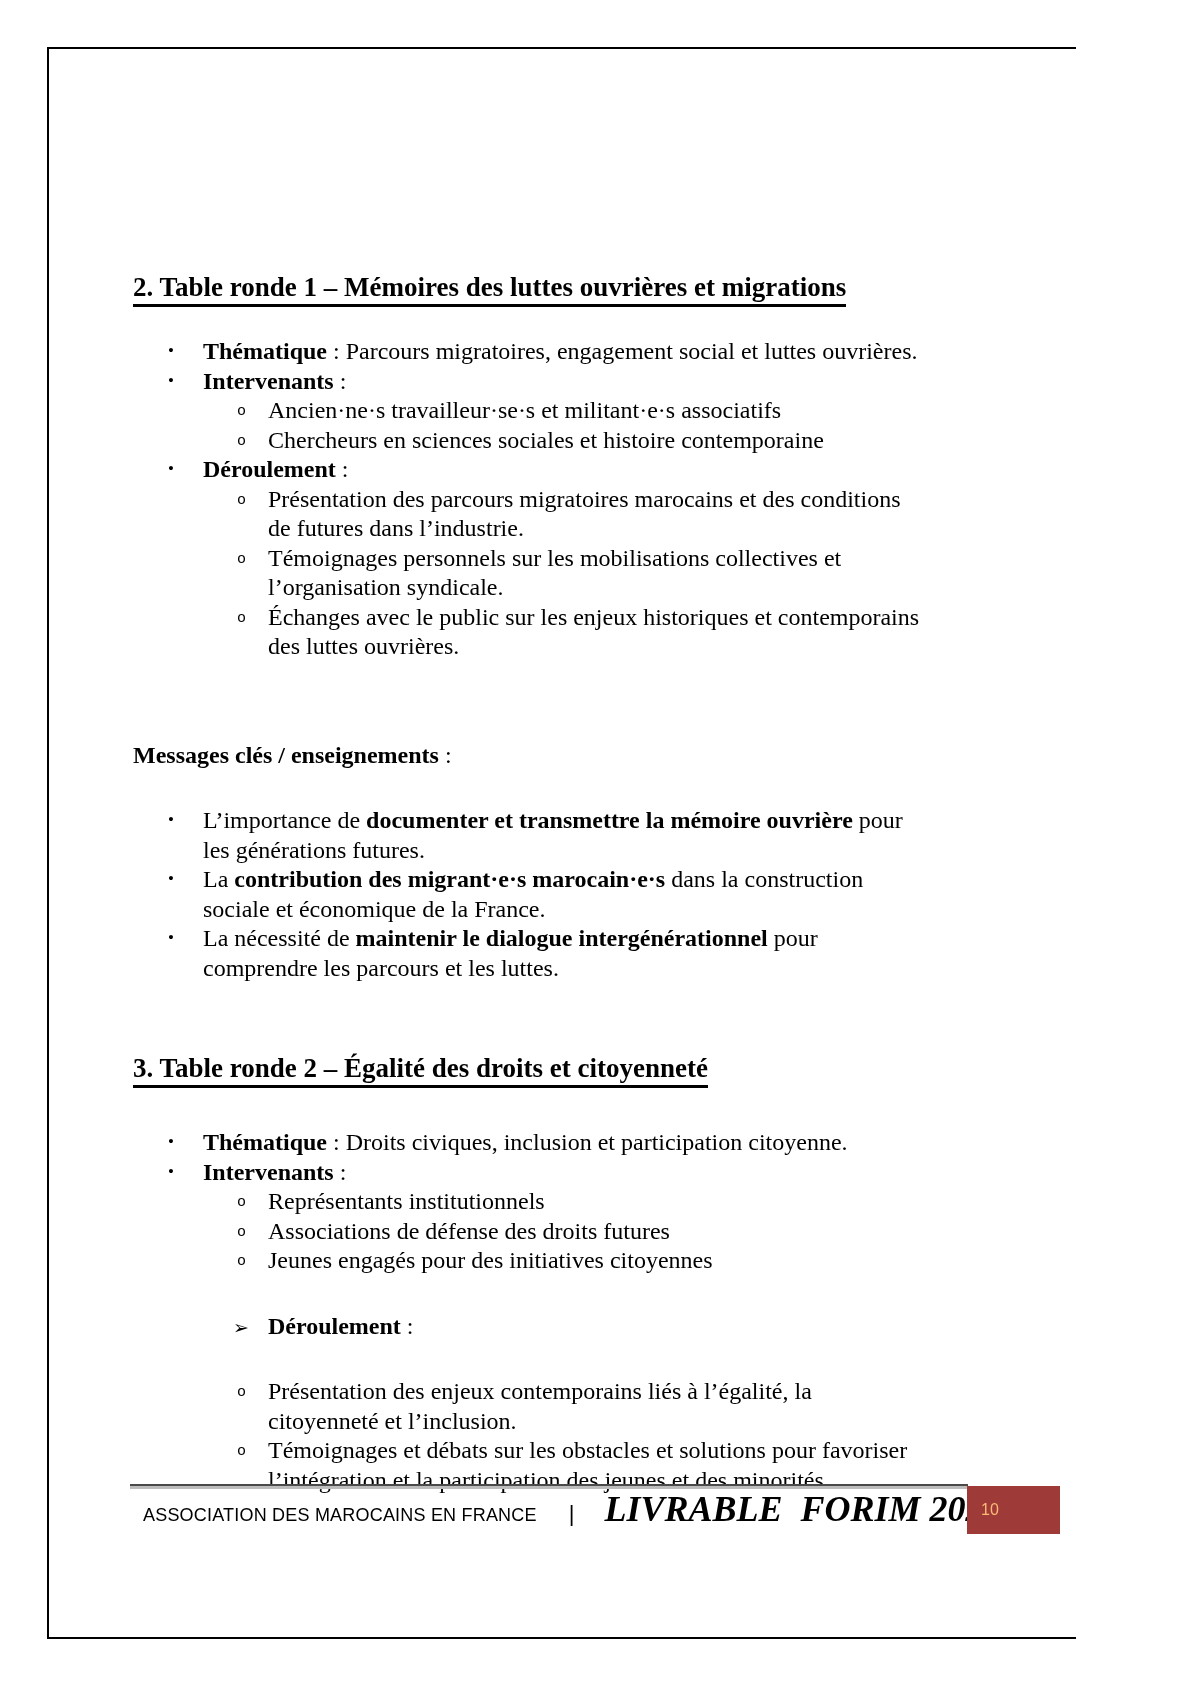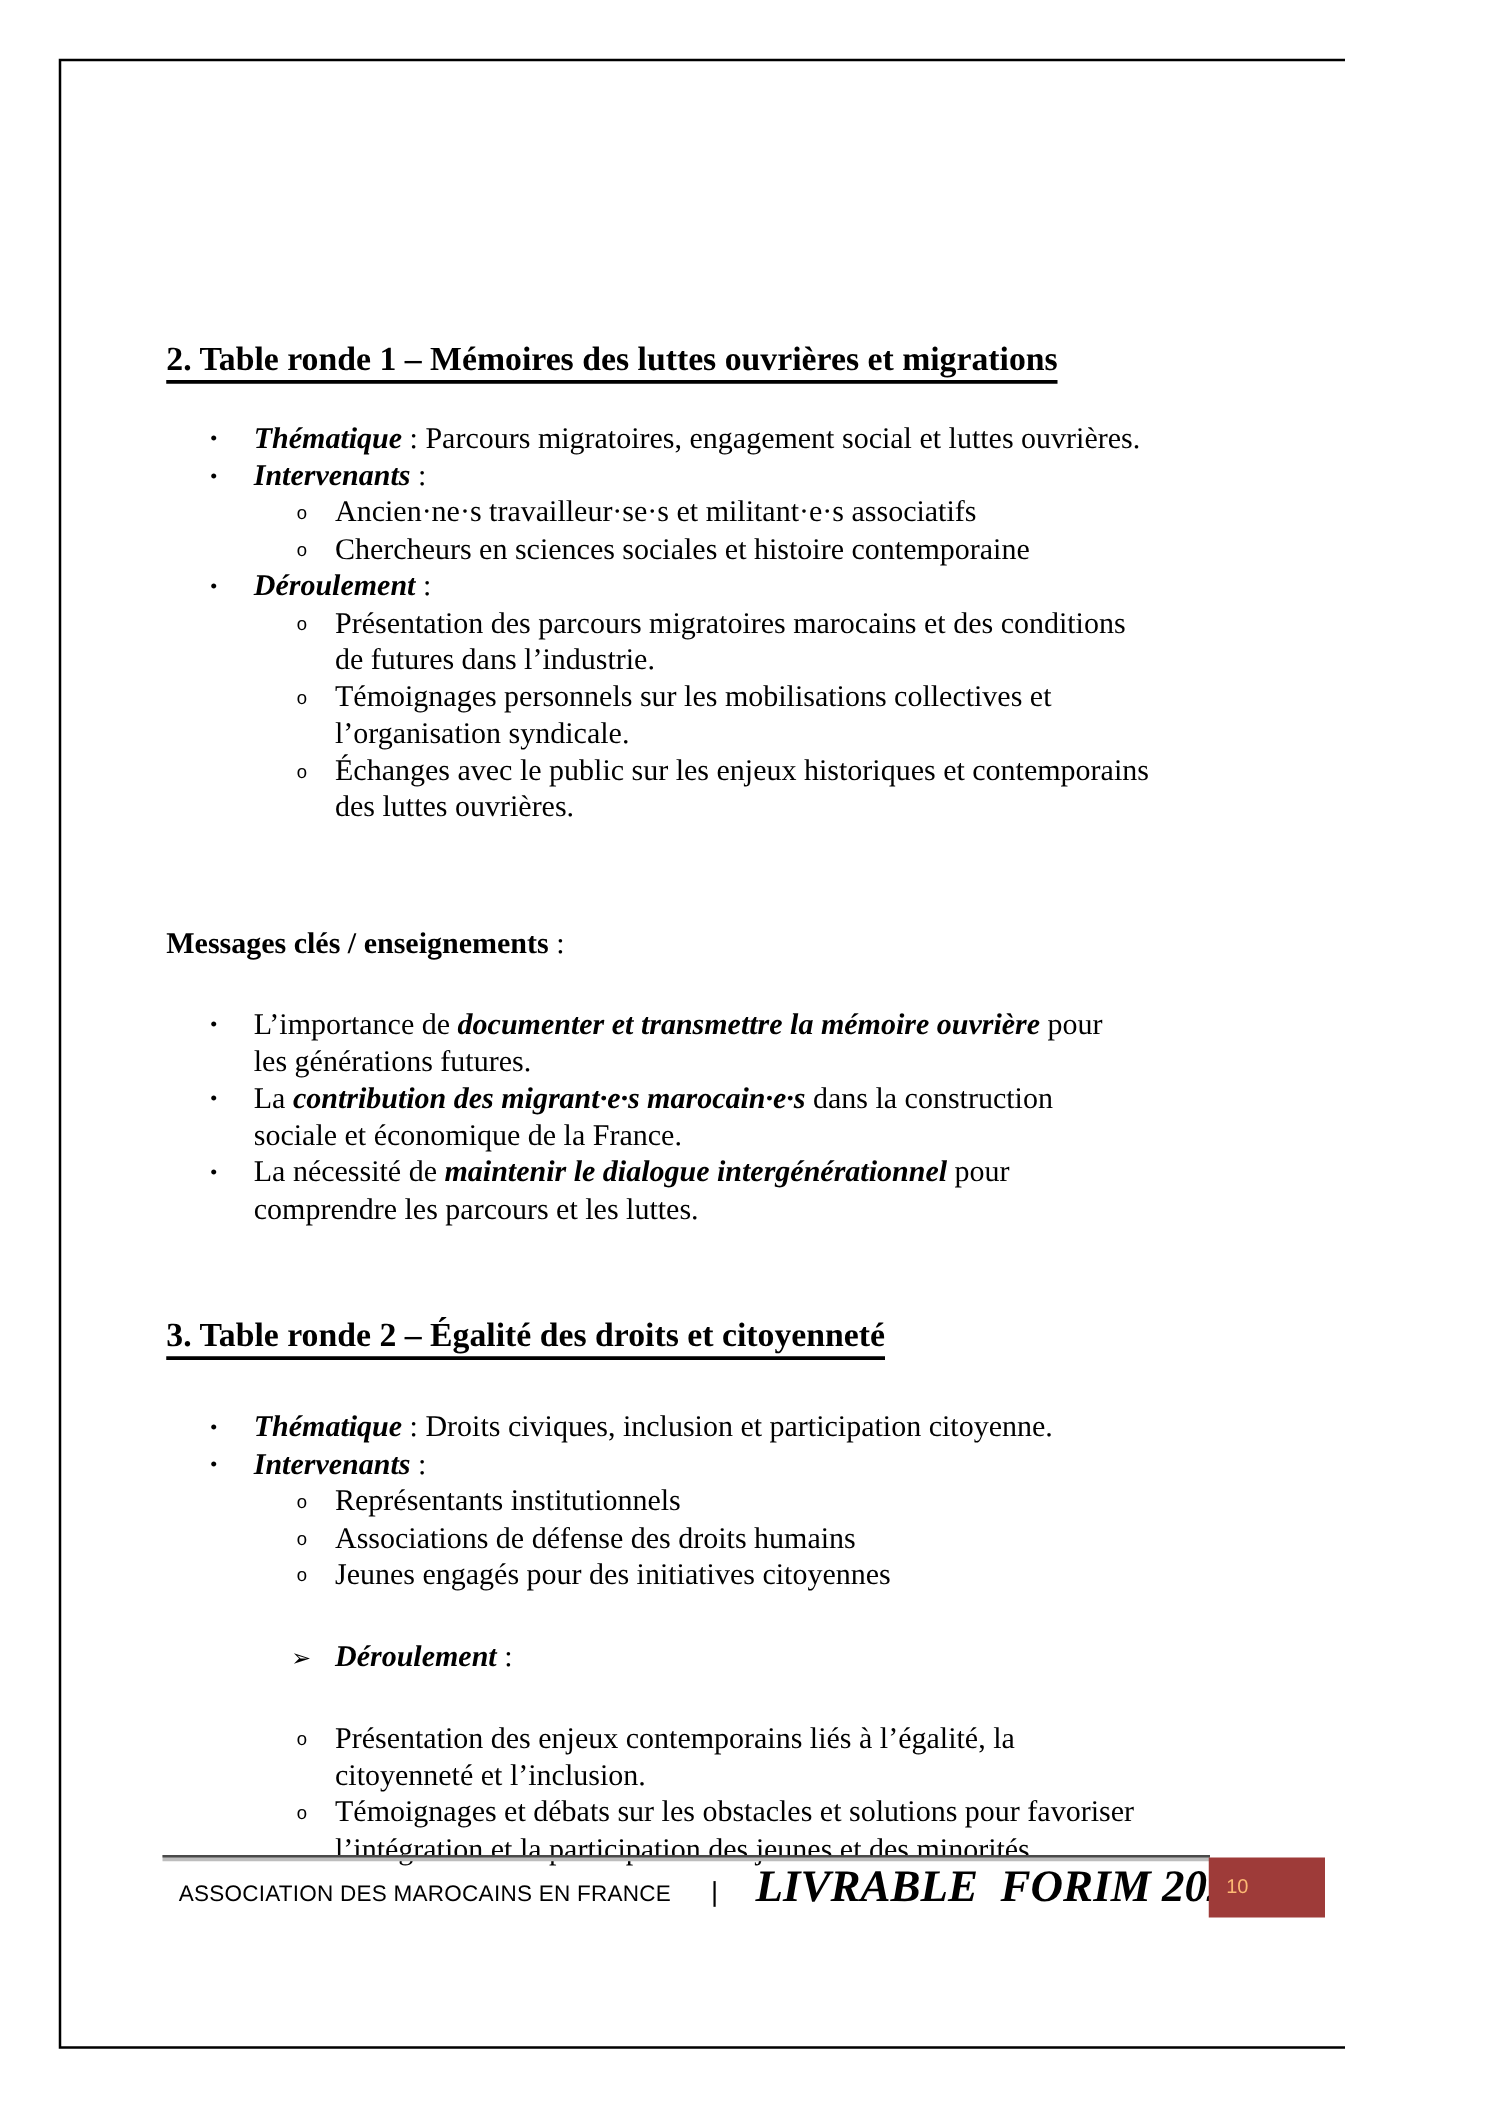--- a/index.html
+++ b/index.html
@@ -29,21 +29,21 @@
   }
   .li.gap{margin-top:36px;}
   .li .marker{flex:0 0 auto;text-align:left;}
   .li.lv1{margin-left:35px;}
   .li.lv1 .marker{width:35px;font-size:17px;position:relative;top:-1px;}
   .li.lv2{margin-left:104px;}
   .li.lv2 .marker{width:31px;font-size:15px;font-family:"Liberation Mono","DejaVu Sans Mono",monospace;position:relative;top:1px;}
   .li.arrow{margin-left:100px;}
   .li.arrow .marker{width:35px;font-size:19px;position:relative;top:1px;}
   .li-text{white-space:pre-wrap;}
-  .li-text b{font-weight:bold;font-style:italic;}
+  .li-text b{font-weight:bold;}
   #list1{margin-top:33px;}
   #msg-heading{margin-top:79px;}
   #list2{margin-top:36px;}
   #s2-title{margin-top:68px;}
   #list3{margin-top:43px;}
   .footer-divider{
     position:absolute;left:130px;top:1484px;width:838px;height:3px;
     border-top:2px solid #4a4a4a;background:#bdbdbd;
   }
   .footer-text{
@@ -147,21 +147,21 @@
         <div class="li lv1">
           <span class="marker">•</span>
           <span class="li-text"><b>Intervenants</b><span> :</span></span>
         </div>
         <div class="li lv2">
           <span class="marker">o</span>
           <span class="li-text"><span>Représentants institutionnels</span></span>
         </div>
         <div class="li lv2">
           <span class="marker">o</span>
-          <span class="li-text"><span>Associations de défense des droits humains</span></span>
+          <span class="li-text"><span>Associations de défense des droits futures</span></span>
         </div>
         <div class="li lv2">
           <span class="marker">o</span>
           <span class="li-text"><span>Jeunes engagés pour des initiatives citoyennes</span></span>
         </div>
         <div class="li arrow gap">
           <span class="marker">➢</span>
           <span class="li-text"><b>Déroulement</b><span> :</span></span>
         </div>
         <div class="li lv2 gap">

